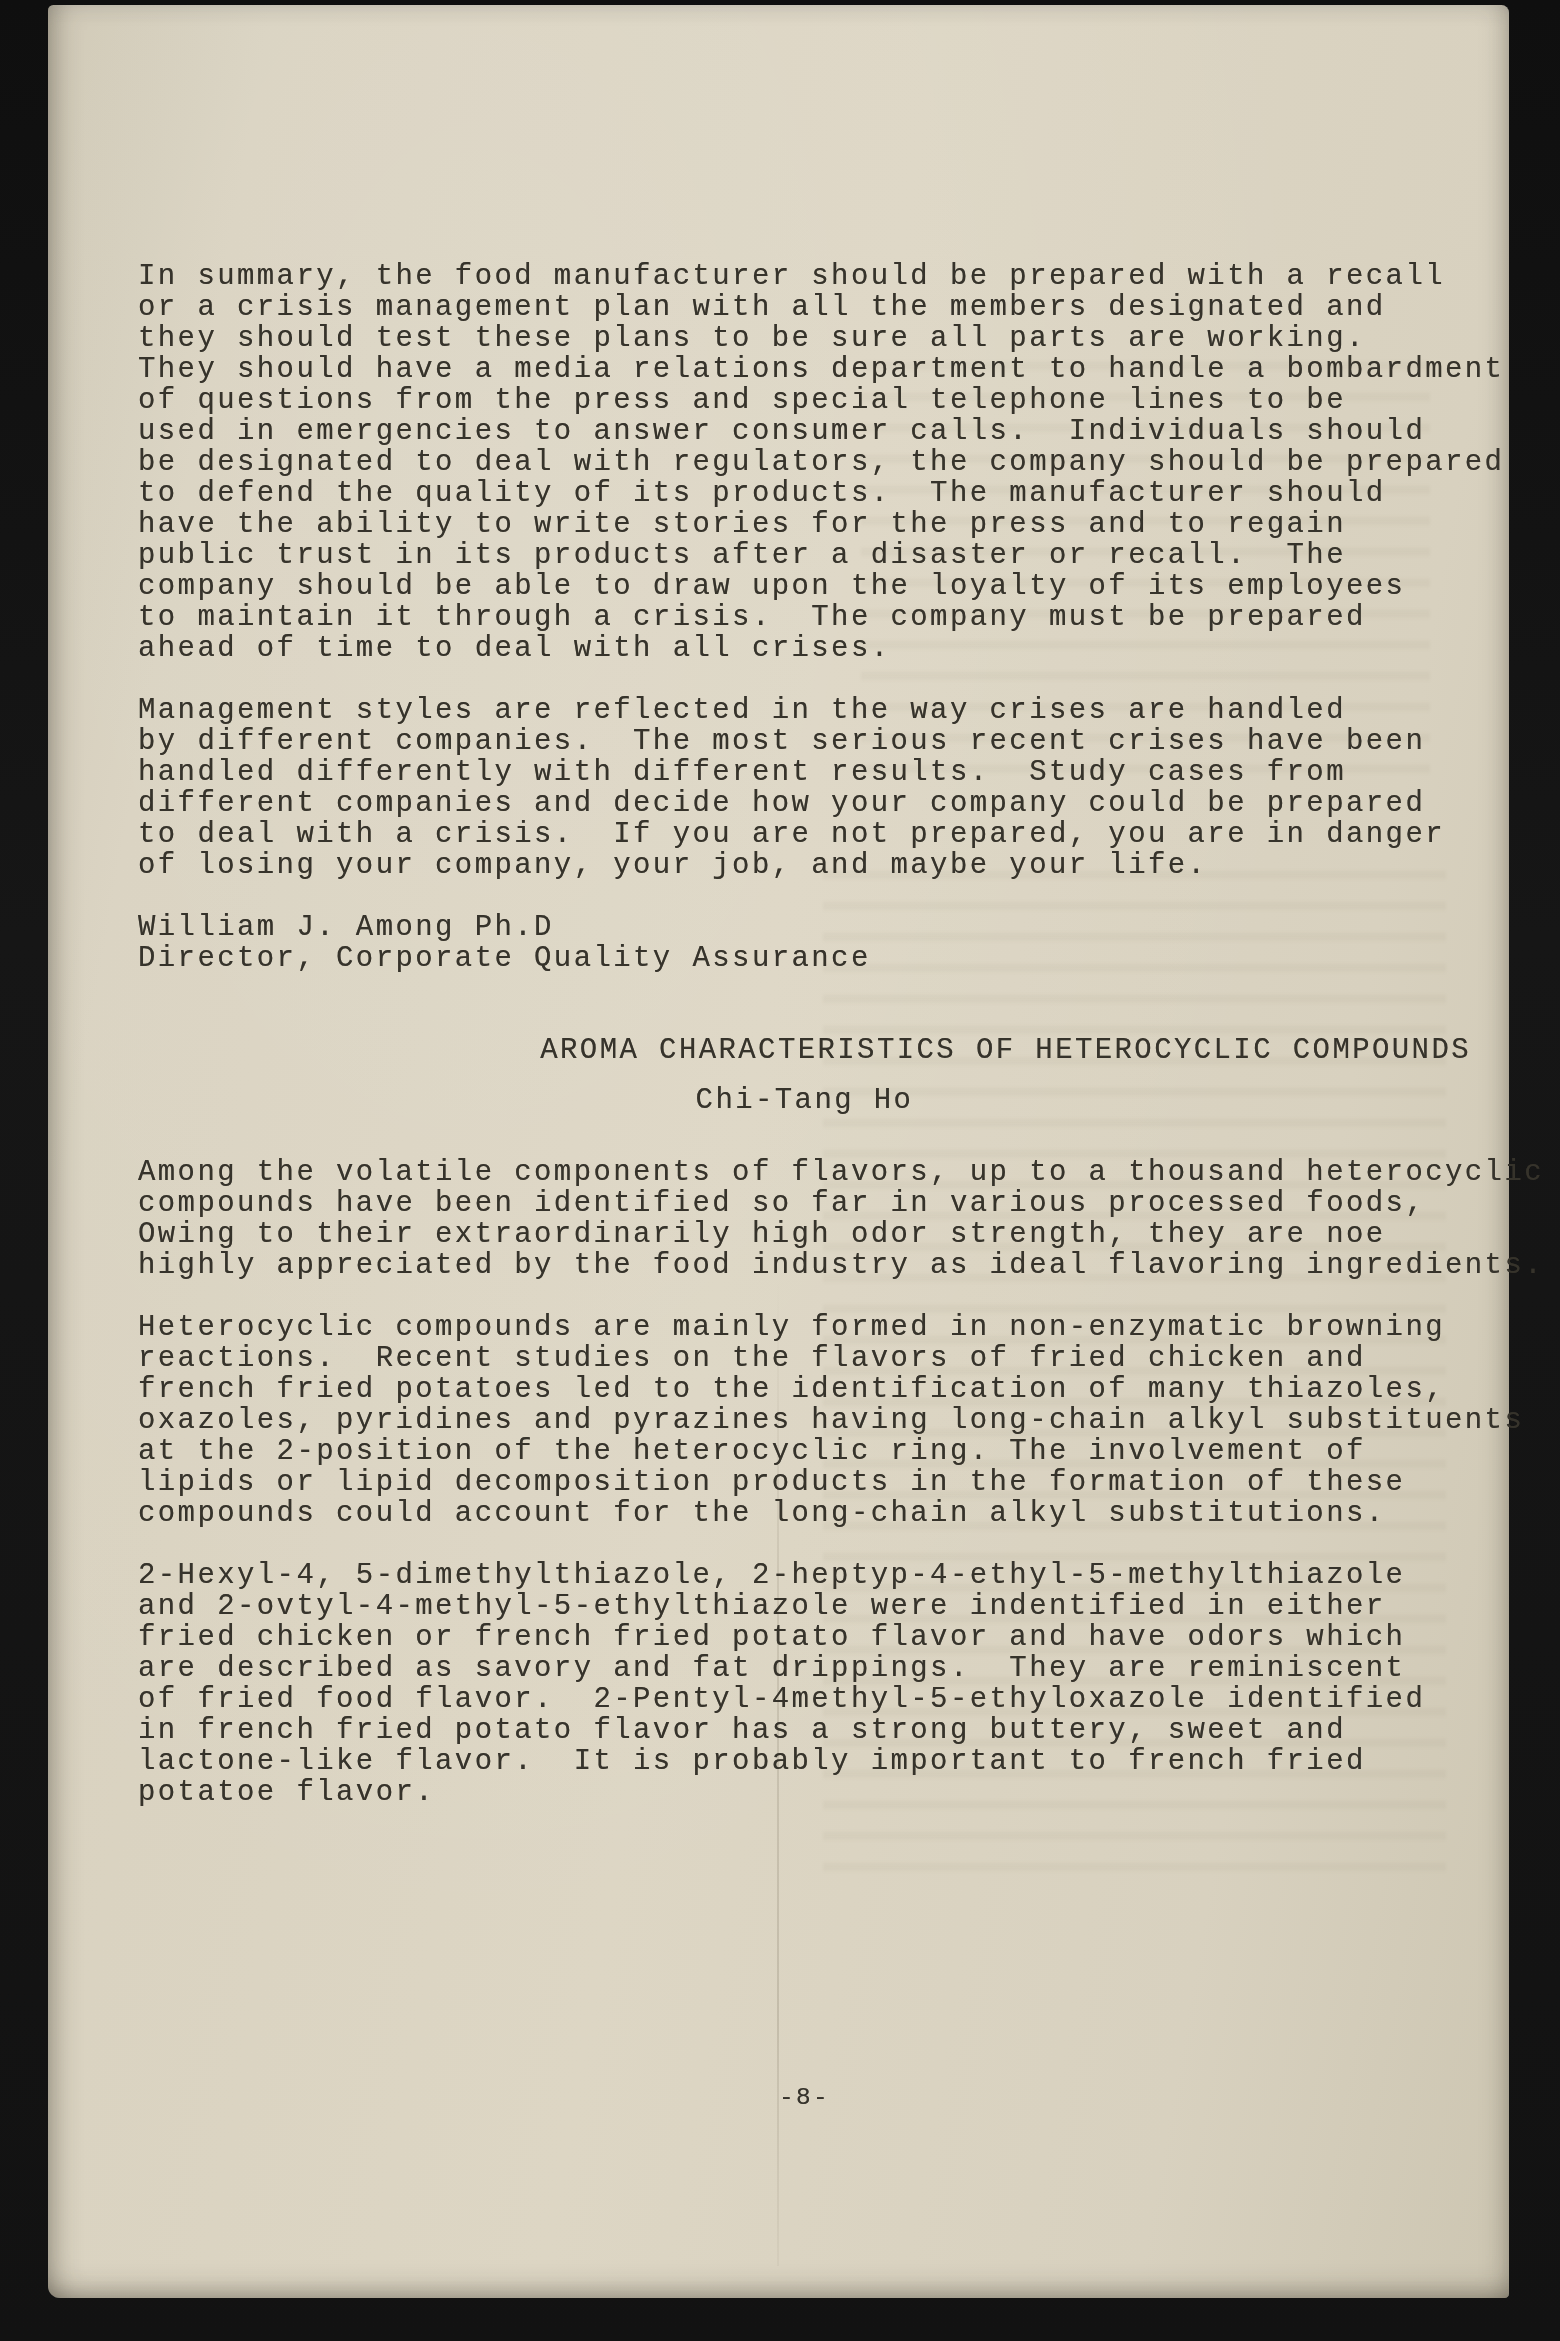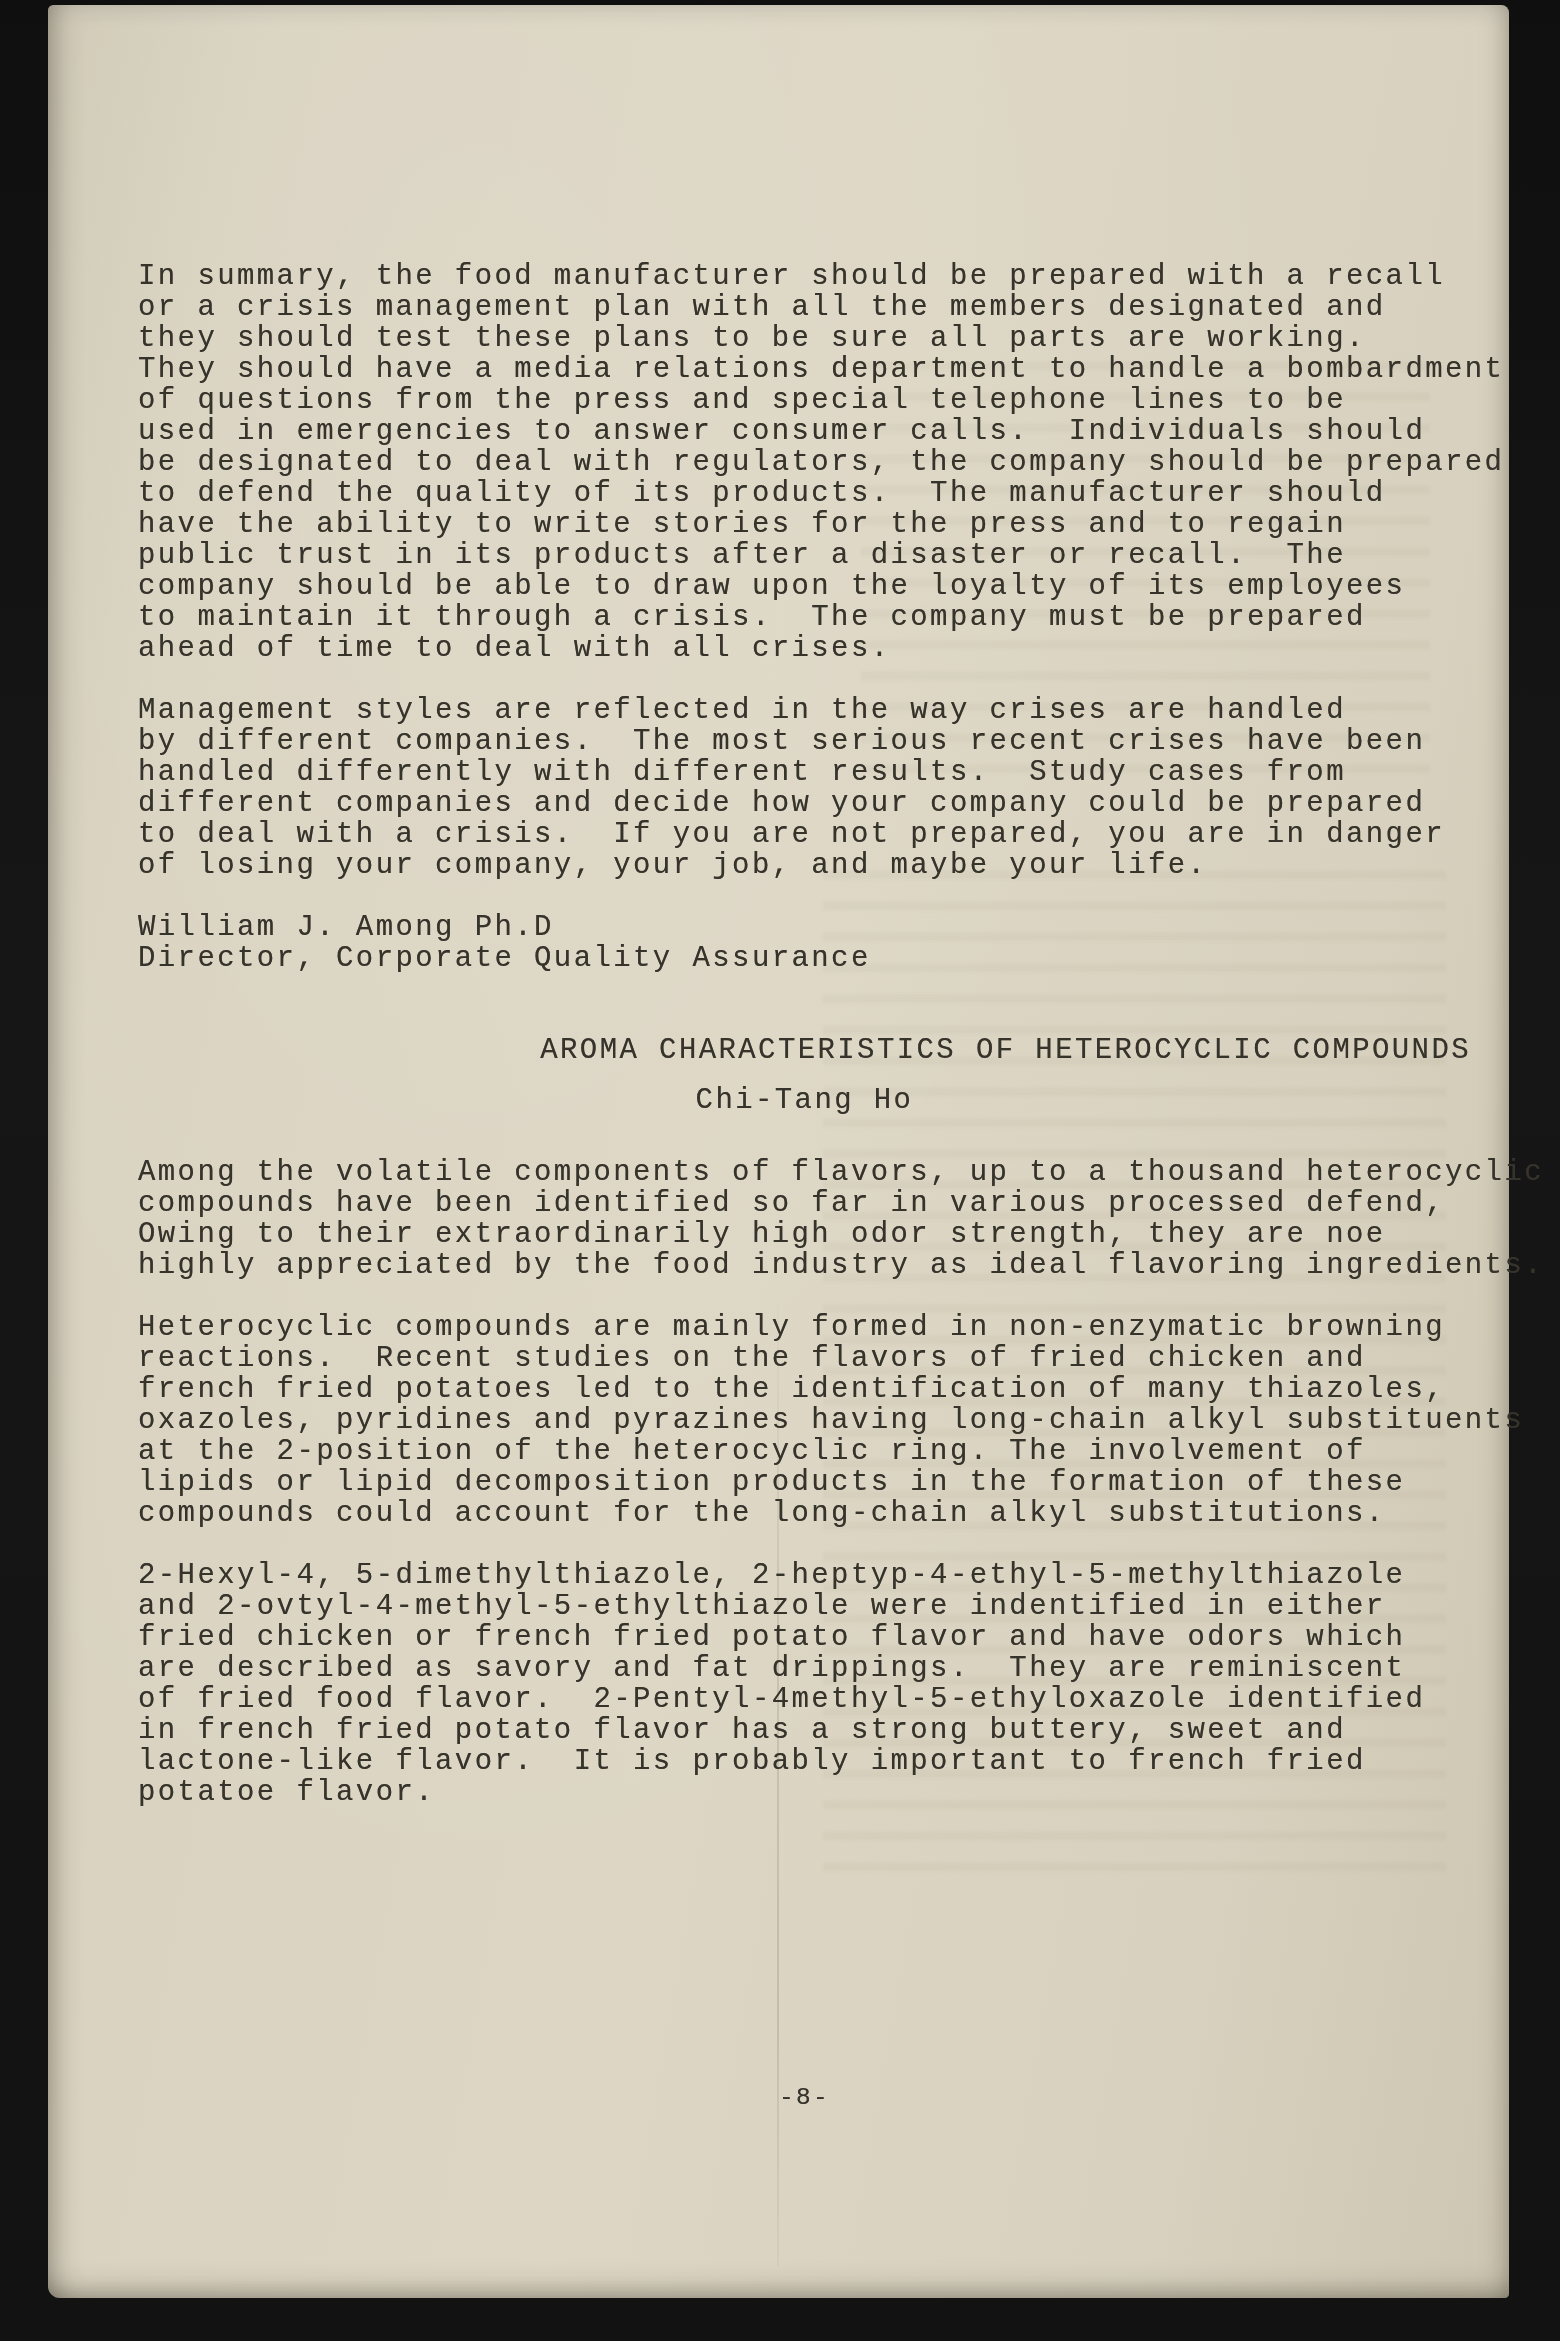--- a/index.html
+++ b/index.html
@@ -139,21 +139,21 @@
       <div class="signature">
         <div class="sig-line">William J. Among Ph.D</div>
         <div class="sig-line">Director, Corporate Quality Assurance</div>
       </div>
 
       <div class="section-heading">AROMA CHARACTERISTICS OF HETEROCYCLIC COMPOUNDS</div>
 
       <div class="section-author">Chi-Tang Ho</div>
 
       <pre class="para">Among the volatile components of flavors, up to a thousand heterocyclic
-compounds have been identified so far in various processed defend,
+compounds have been identified so far in various processed foods,
 Owing to their extraordinarily high odor strength, they are noe
 highly appreciated by the food industry as ideal flavoring ingredients.</pre>
 
       <pre class="para">Heterocyclic compounds are mainly formed in non-enzymatic browning
 reactions.  Recent studies on the flavors of fried chicken and
 french fried potatoes led to the identification of many thiazoles,
 oxazoles, pyridines and pyrazines having long-chain alkyl substituents
 at the 2-position of the heterocyclic ring. The involvement of
 lipids or lipid decomposition products in the formation of these
 compounds could account for the long-chain alkyl substitutions.</pre>

